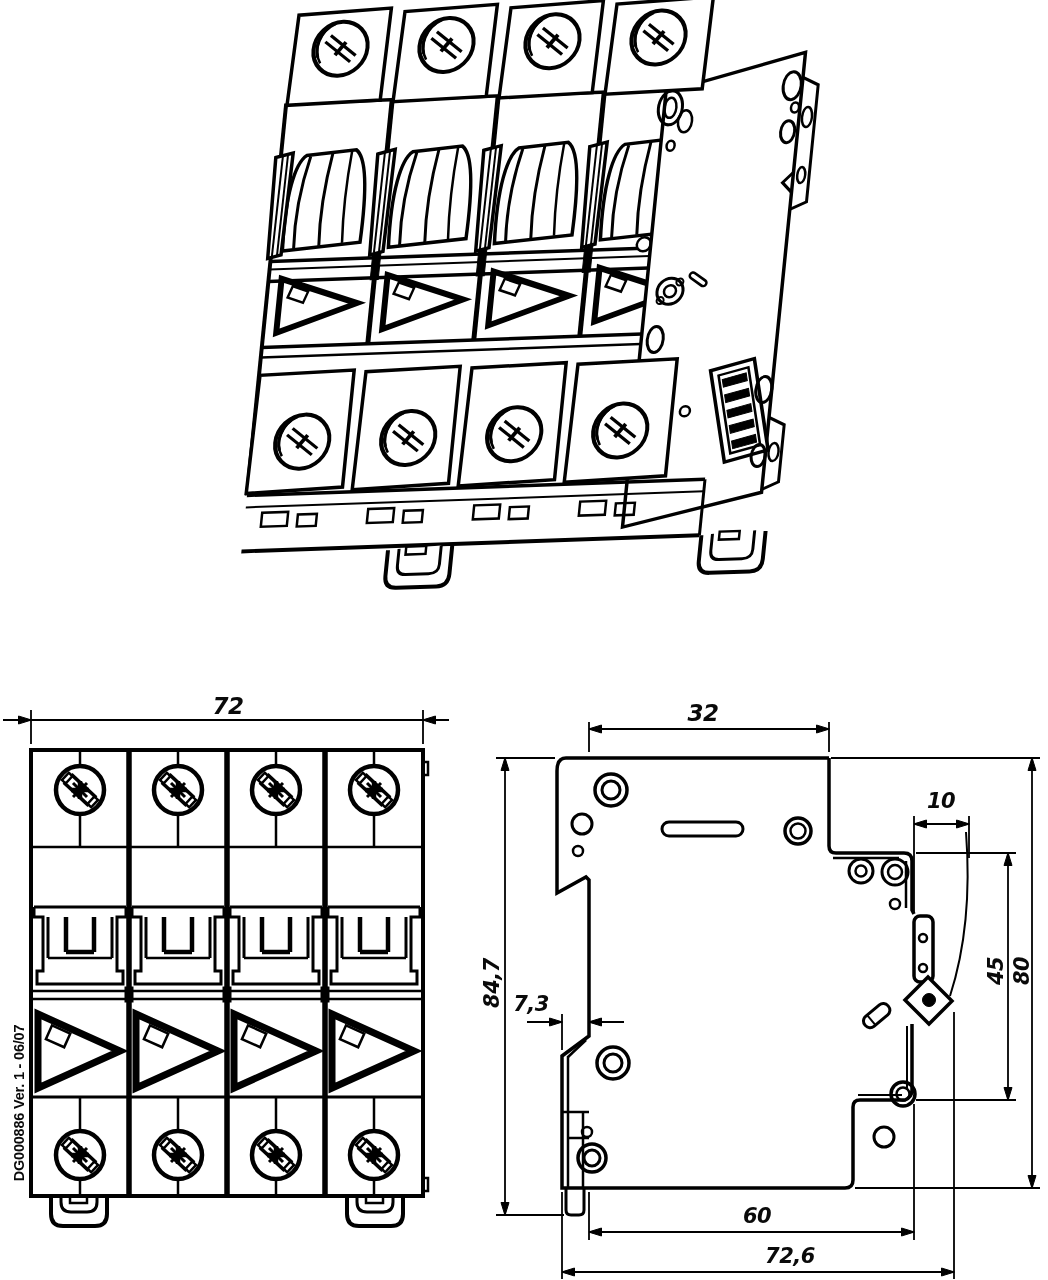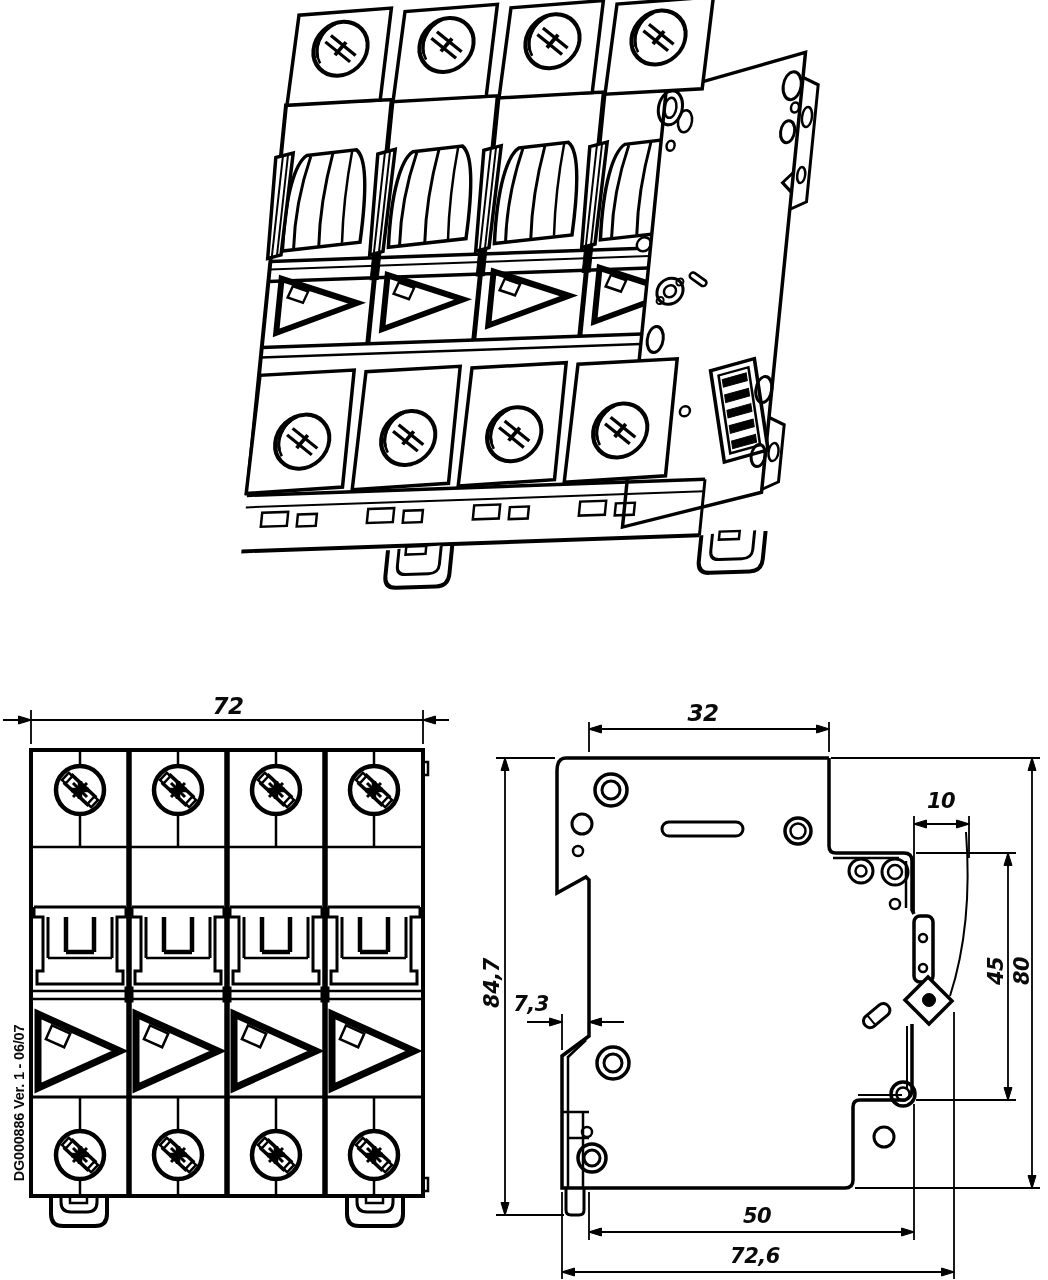--- a/index.html
+++ b/index.html
@@ -335,17 +335,17 @@
   </g>
 </svg>
 
 <div class="dim big" style="left:228px;top:706px;">72</div>
 <div class="dim big" style="left:703px;top:713px;">32</div>
 <div class="dim" style="left:941px;top:801px;">10</div>
 <div class="dim rot" style="left:492px;top:983px;">84,7</div>
 <div class="dim" style="left:531px;top:1004px;">7,3</div>
 <div class="dim rot" style="left:996px;top:971px;">45</div>
 <div class="dim rot" style="left:1022px;top:971px;">80</div>
-<div class="dim" style="left:757px;top:1216px;">50</div>
-<div class="dim" style="left:755px;top:1256px;">72,6</div>
+<div class="dim" style="left:757px;top:1216px;">60</div>
+<div class="dim" style="left:790px;top:1256px;">72,6</div>
 <div class="plabel" style="left:19px;top:1103px;">DG000886 Ver. 1 - 06/07</div>
 
 </div>
 
 </body></html>

